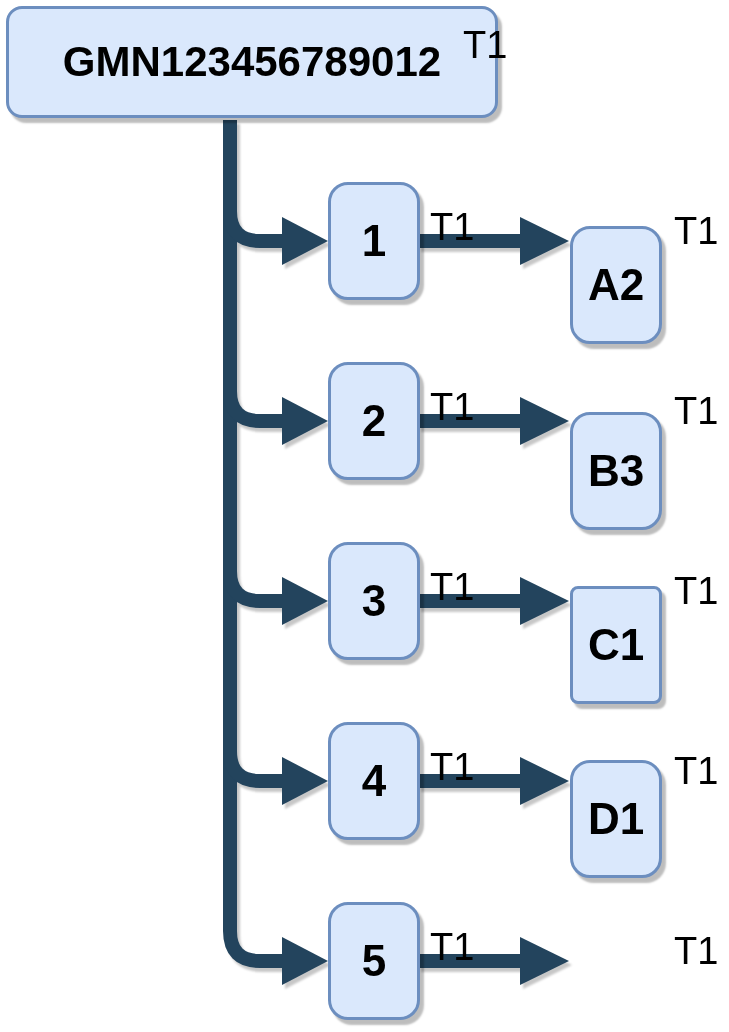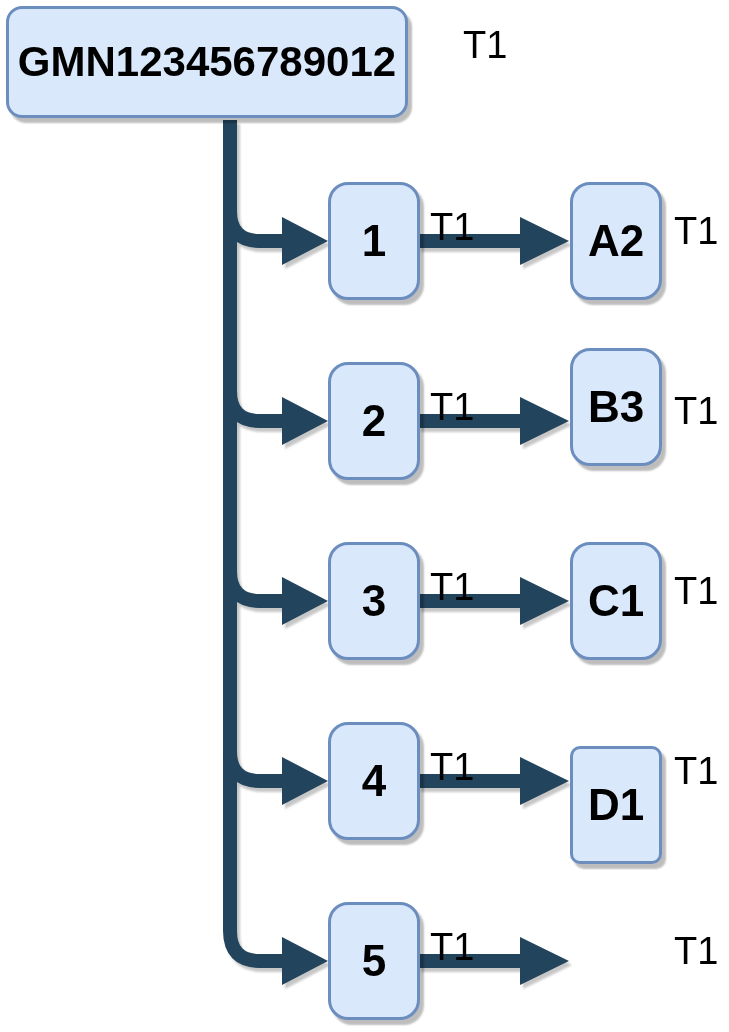--- a/index.html
+++ b/index.html
@@ -21,24 +21,24 @@
   .edge-line{stroke:var(--connector);stroke-width:14;fill:none;}
   .edge-head{fill:var(--connector);stroke:none;}
   .node{
     position:absolute;box-sizing:border-box;
     background:var(--node-fill);
     border:3px solid var(--node-border);
     display:flex;align-items:center;justify-content:center;
     font-weight:bold;text-align:center;
     box-shadow:4px 5px 2px rgba(0,0,0,0.26);
   }
-  .node-root{left:6px;top:6px;width:402px;height:112px;border-radius:16px;font-size:42px;}
+  .node-root{left:6px;top:6px;width:492px;height:112px;border-radius:16px;font-size:42px;}
   .node-small{width:92px;height:118px;border-radius:20px;font-size:44px;}
   .col-left{left:328px;}
-  .col-right{left:570px;}
+  .col-right{left:570px;margin-top:44px;}
   .tag{
     position:absolute;font-size:38px;font-weight:400;color:var(--text);
     line-height:1;white-space:nowrap;margin-top:16px;
   }
 </style>
 </head>
 <body>
 
 <div class="canvas">
 
@@ -83,39 +83,39 @@
   <div class="tag" style="left:430px;top:192px;">T1</div>
   <div class="node node-small col-right" style="top:182px;">
     <span>A2</span>
   </div>
   <div class="tag" style="left:674px;top:196px;">T1</div>
 
   <div class="node node-small col-left" style="top:362px;">
     <span>2</span>
   </div>
   <div class="tag" style="left:430px;top:372px;">T1</div>
-  <div class="node node-small col-right" style="top:348px;">
+  <div class="node node-small col-right" style="top:368px;">
     <span>B3</span>
   </div>
   <div class="tag" style="left:674px;top:376px;">T1</div>
 
   <div class="node node-small col-left" style="top:542px;">
     <span>3</span>
   </div>
   <div class="tag" style="left:430px;top:552px;">T1</div>
-  <div class="node node-small col-right" style="top:542px;">
+  <div class="node node-small col-right" style="top:542px;border-radius:8px;">
     <span>C1</span>
   </div>
   <div class="tag" style="left:674px;top:556px;">T1</div>
 
   <div class="node node-small col-left" style="top:722px;">
     <span>4</span>
   </div>
   <div class="tag" style="left:430px;top:732px;">T1</div>
-  <div class="node node-small col-right" style="top:746px;border-radius:10px;">
+  <div class="node node-small col-right" style="top:716px;">
     <span>D1</span>
   </div>
   <div class="tag" style="left:674px;top:736px;">T1</div>
 
   <div class="node node-small col-left" style="top:902px;">
     <span>5</span>
   </div>
   <div class="tag" style="left:430px;top:912px;">T1</div>
   <div class="tag" style="left:674px;top:916px;">T1</div>
 

